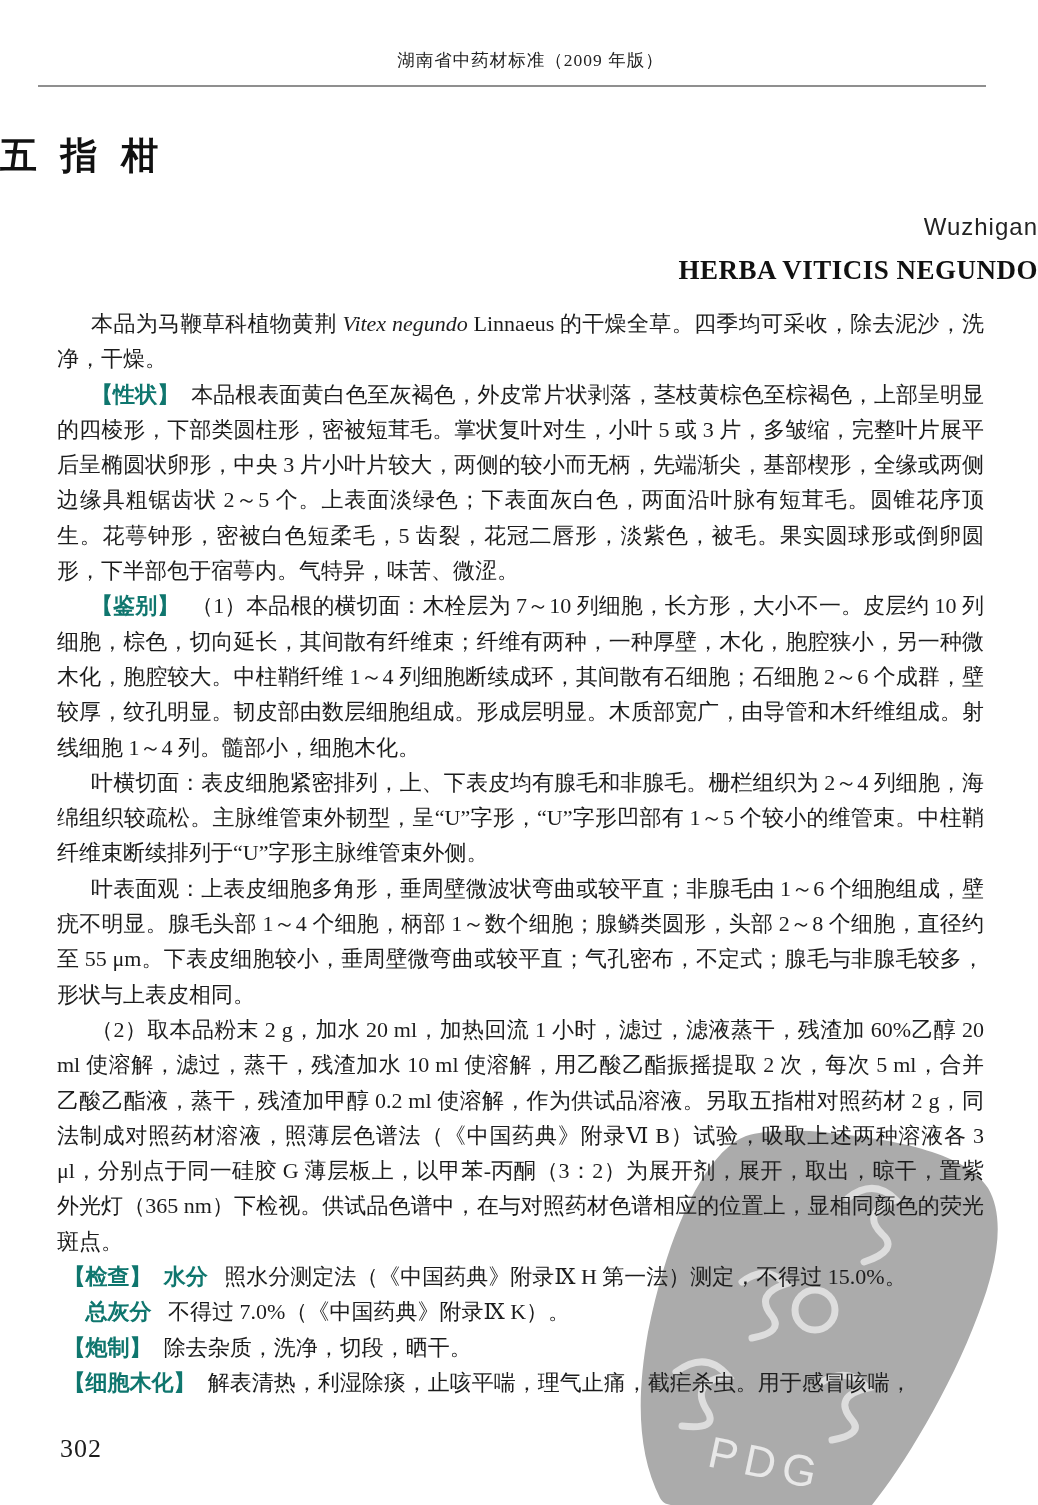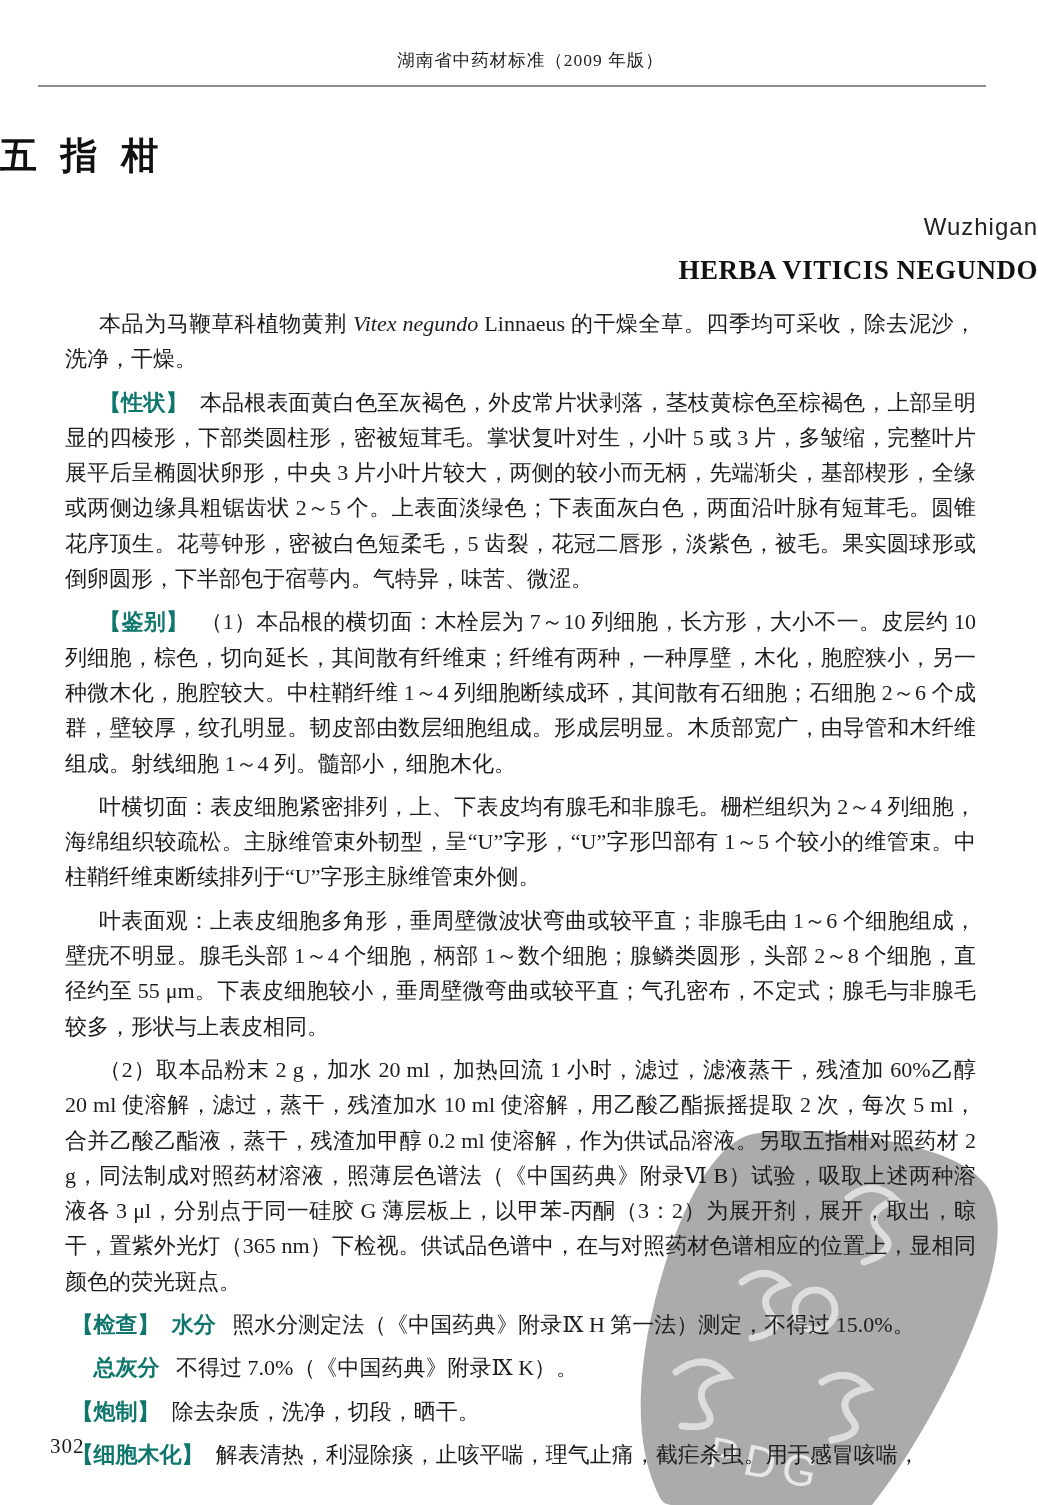--- a/index.html
+++ b/index.html
@@ -52,40 +52,40 @@
     font-size:27px;
     letter-spacing:0.5px;
     color:#111;
   }
   .body-text{
     margin:20px 54px 0 57px;
     font-size:22px;
     line-height:35.3px;
   }
   .para{
-    margin:8px;
+    margin:0;
     text-align:justify;
     text-justify:inter-ideograph;
   }
   .ind{text-indent:1.55em;}
   .flush{text-indent:0.3em;}
   .ind-half{text-indent:1.3em;}
   .seclabel,.sublabel{
     font-family:"Liberation Sans","DejaVu Sans",sans-serif;
     font-weight:700;
     color:#0f766e;
   }
   .seclabel{margin-right:0.55em;}
   .sublabel{margin-right:0.75em;}
   .seclabel:empty,.sublabel:empty{display:none;margin:0;}
   .latin-italic{font-style:italic;}
   .page-number{
     position:absolute;
-    left:50px;top:1434px;
-    font-size:21px;
+    left:60px;top:1434px;
+    font-size:26px;
     letter-spacing:1px;
     color:#1c1c1c;
     z-index:1;
   }
   .watermark{
     position:absolute;
     left:0;top:0;
     z-index:0;
     pointer-events:none;
   }

